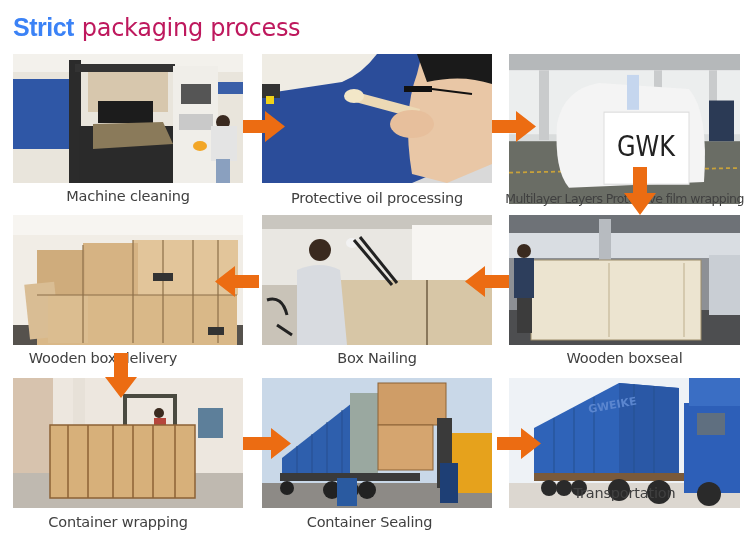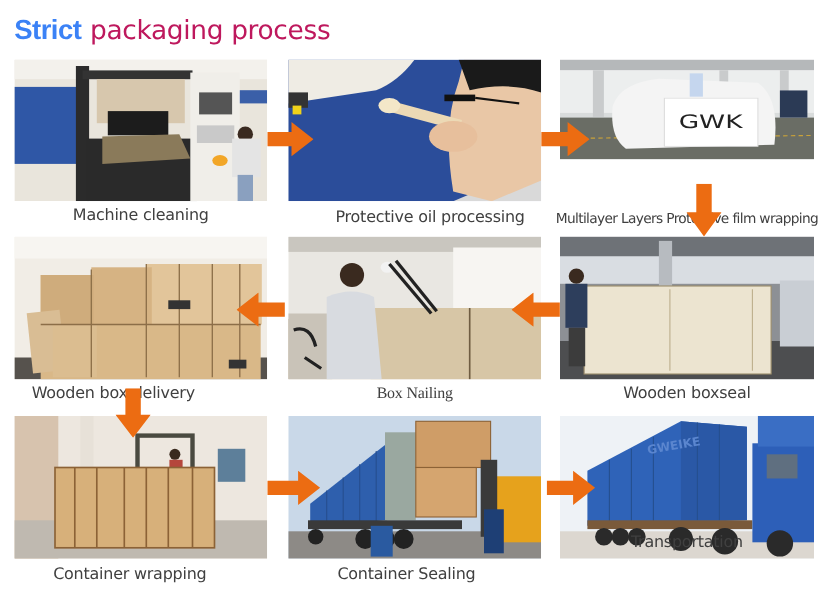--- a/index.html
+++ b/index.html
@@ -65,23 +65,23 @@
     <path d="M150,129 L230,95 L230,129 Z" fill="#d9d9d9"></path>
     <path d="M160,0 L230,0 L230,110 L185,129 L150,120 Q140,60 155,20 Z" fill="#e9c7a6"></path>
     <path d="M155,0 L230,0 L230,30 Q200,20 165,28 Z" fill="#1a1a1a"></path>
     <rect x="142" y="32" width="28" height="6" fill="#111"></rect>
     <line x1="170" y1="35" x2="210" y2="40" stroke="#111" stroke-width="2"></line>
     <rect x="88" y="45" width="70" height="10" fill="#ecd9b5" transform="rotate(15 120 50)"></rect>
     <ellipse cx="92" cy="42" rx="10" ry="7" fill="#f3e7c8"></ellipse>
     <ellipse cx="150" cy="70" rx="22" ry="14" fill="#e7bf9c"></ellipse>
   </svg>
 </div>
-<div class="caption" style="left:276px;top:190px;width:230px;">Protective oil processing</div>
-
-<div class="photo" style="left:509px;top:54px;width:231px;height:91px;">
+<div class="caption" style="left:262px;top:190px;width:230px;">Protective oil processing</div>
+
+<div class="photo" style="left:509px;top:54px;width:231px;height:150px;">
   <svg viewBox="0 0 231 129" preserveAspectRatio="none">
     <rect width="231" height="129" fill="#d9dcdc"></rect>
     <rect x="0" y="0" width="231" height="14" fill="#b5b8ba"></rect>
     <rect x="0" y="14" width="231" height="55" fill="#eceeee"></rect>
     <rect x="30" y="14" width="10" height="60" fill="#c9cbcc"></rect>
     <rect x="145" y="14" width="8" height="60" fill="#c9cbcc"></rect>
     <rect x="200" y="14" width="8" height="60" fill="#c9cbcc"></rect>
     <rect x="0" y="75" width="231" height="54" fill="#6a6d65"></rect>
     <line x1="0" y1="102" x2="231" y2="98" stroke="#c9a23a" stroke-width="1.5" stroke-dasharray="4 3"></line>
     <path d="M48,60 Q55,30 90,25 L180,30 Q200,50 195,110 L60,115 Q45,100 48,60 Z" fill="#f4f4f4"></path>
@@ -128,21 +128,21 @@
     <line x1="165" y1="65" x2="165" y2="130" stroke="#6f5d42" stroke-width="1.5"></line>
     <path d="M0,70 L40,70 L40,130 L0,130 Z" fill="#c9c3b8"></path>
     <path d="M5,85 Q20,80 25,100 M15,110 L30,120" stroke="#222" stroke-width="3" fill="none"></path>
     <circle cx="58" cy="35" r="11" fill="#3a2a1f"></circle>
     <path d="M35,55 Q58,45 78,55 L85,130 L35,130 Z" fill="#d8dbe0"></path>
     <ellipse cx="90" cy="28" rx="6" ry="5" fill="#f2f2f2"></ellipse>
     <line x1="92" y1="25" x2="130" y2="70" stroke="#222" stroke-width="3"></line>
     <line x1="98" y1="22" x2="135" y2="68" stroke="#222" stroke-width="3"></line>
   </svg>
 </div>
-<div class="caption" style="left:262px;top:350px;width:230px;font-family:Liberation Serif, serif;">Box Nailing</div>
+<div class="caption" style="left:262px;top:350px;width:230px;">Box Nailing</div>
 
 <div class="photo" style="left:509px;top:215px;width:231px;height:130px;">
   <svg viewBox="0 0 231 130" preserveAspectRatio="none">
     <rect width="231" height="130" fill="#8d9095"></rect>
     <rect x="0" y="0" width="231" height="18" fill="#6e7277"></rect>
     <rect x="0" y="18" width="231" height="25" fill="#d9dde2"></rect>
     <rect x="90" y="4" width="12" height="45" fill="#b7bbc0"></rect>
     <rect x="0" y="95" width="231" height="35" fill="#4d4e50"></rect>
     <rect x="200" y="40" width="31" height="60" fill="#c9ced4"></rect>
     <rect x="22" y="45" width="170" height="80" fill="#ece4d0" stroke="#9c8c6a" stroke-width="1"></rect>

